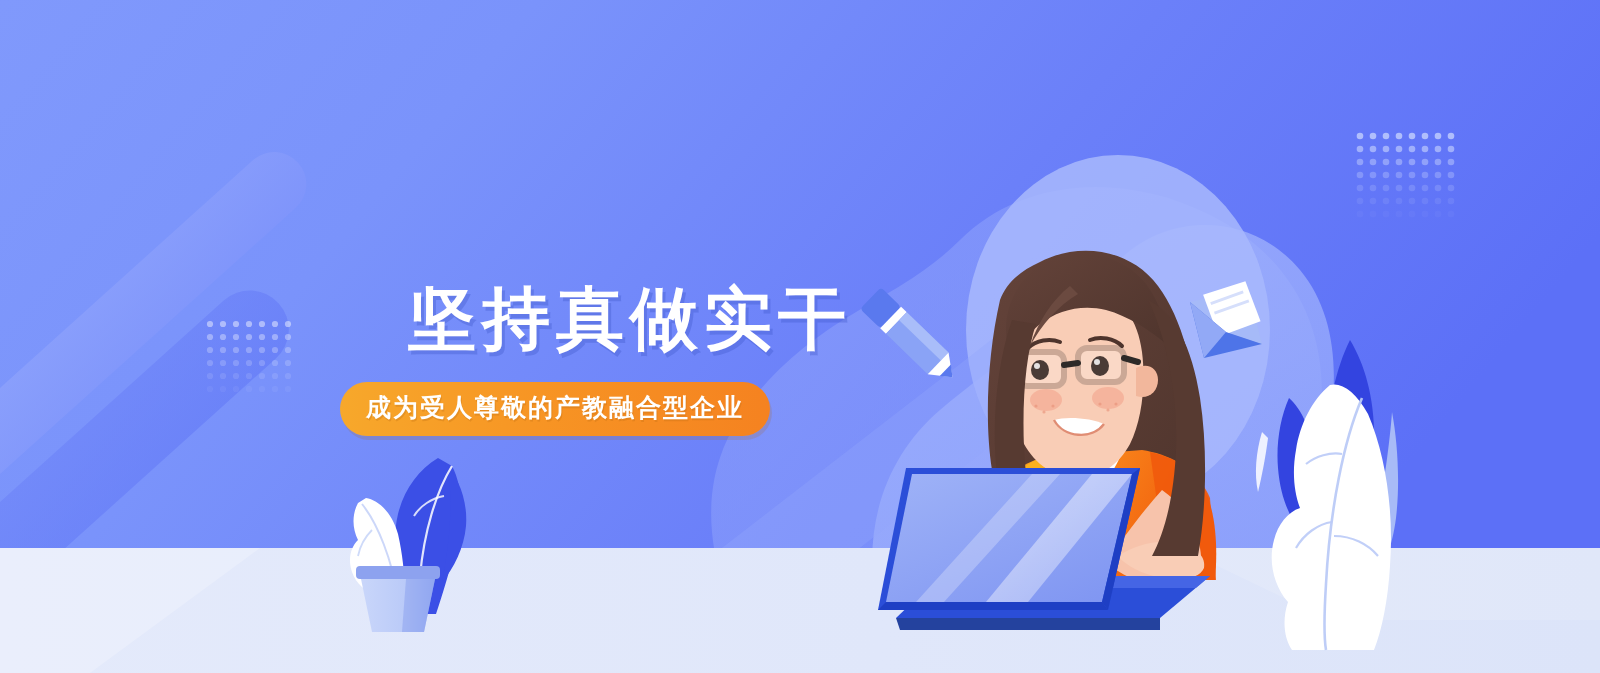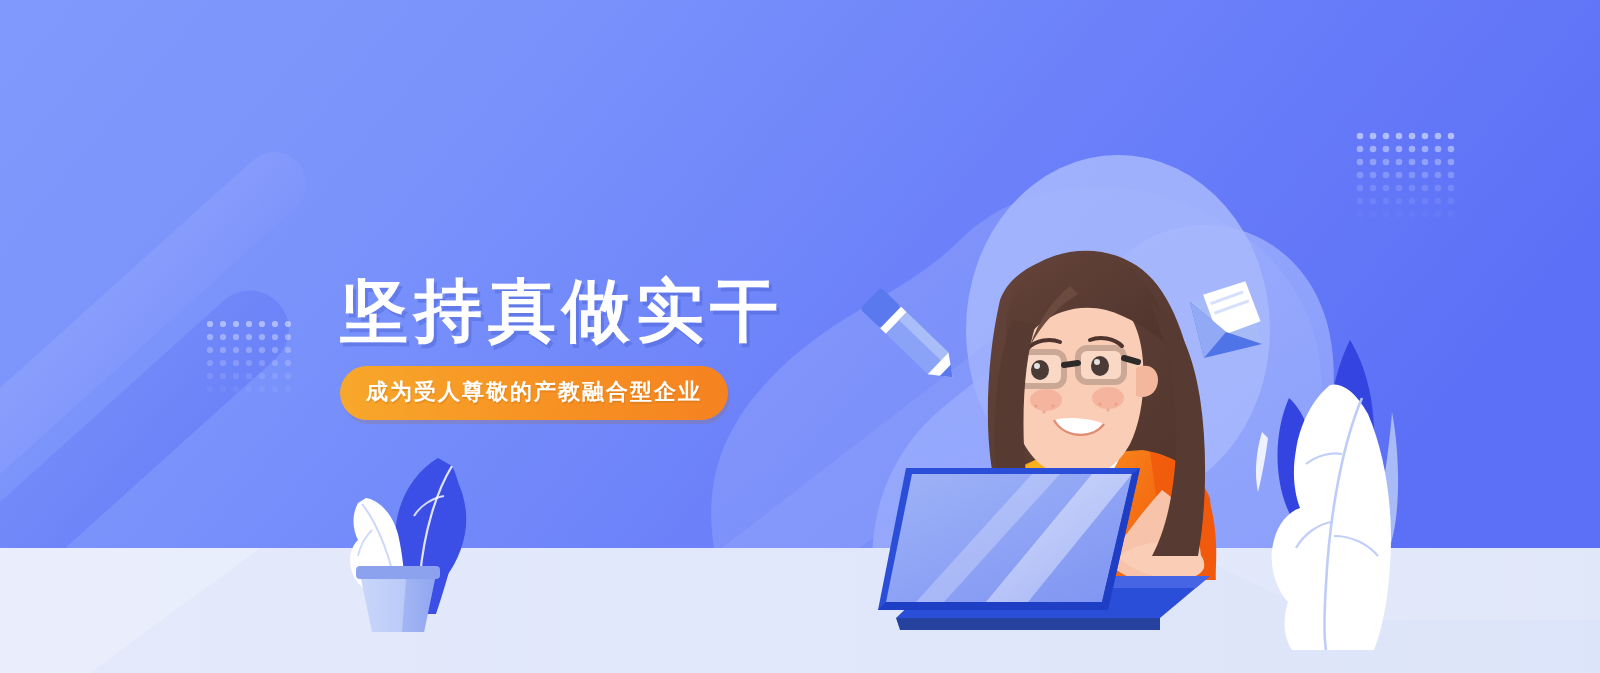--- a/index.html
+++ b/index.html
@@ -31,44 +31,45 @@
 
   
   .text-block {
     position: absolute;
     left: 340px;
     top: 272px;
     width: 520px;
     z-index: 20;
   }
   .headline {
-    margin: 0;
+    margin: 8px;
     font-size: 68px;
     line-height: 78px;
     font-weight: 700;
     color: #ffffff;
     letter-spacing: 6px;
     text-shadow: 3px 4px 0 rgba(60, 85, 200, 0.32);
     white-space: nowrap;
     font-family: "DejaVu Sans", "Liberation Sans", sans-serif;
+    text-align: right;
   }
   .pill-wrap {
     margin-top: 16px;
     display: inline-block;
     position: relative;
   }
   .pill {
     display: inline-block;
     padding: 9px 26px 11px 26px;
     border-radius: 28px;
     background: linear-gradient(90deg, #F7A82B 0%, #F79524 45%, #F58220 100%);
     box-shadow: 2px 4px 0 rgba(170, 100, 20, 0.18);
   }
   .pill-text {
-    font-size: 22px;
+    font-size: 25px;
     line-height: 34px;
     font-weight: 700;
     color: #ffffff;
     letter-spacing: 2px;
     white-space: nowrap;
     text-shadow: 1px 2px 0 rgba(190, 110, 20, 0.30);
     font-family: "DejaVu Sans", "Liberation Sans", sans-serif;
   }
 
   

